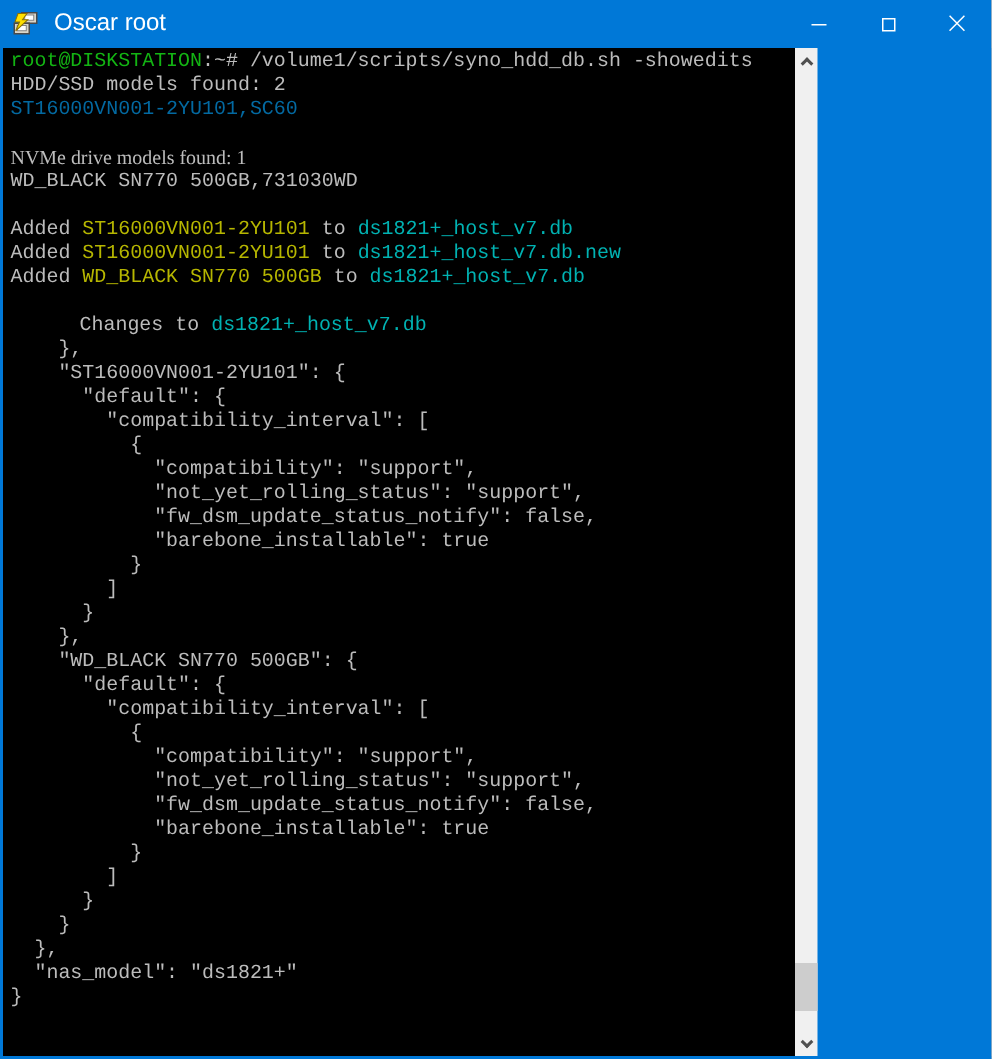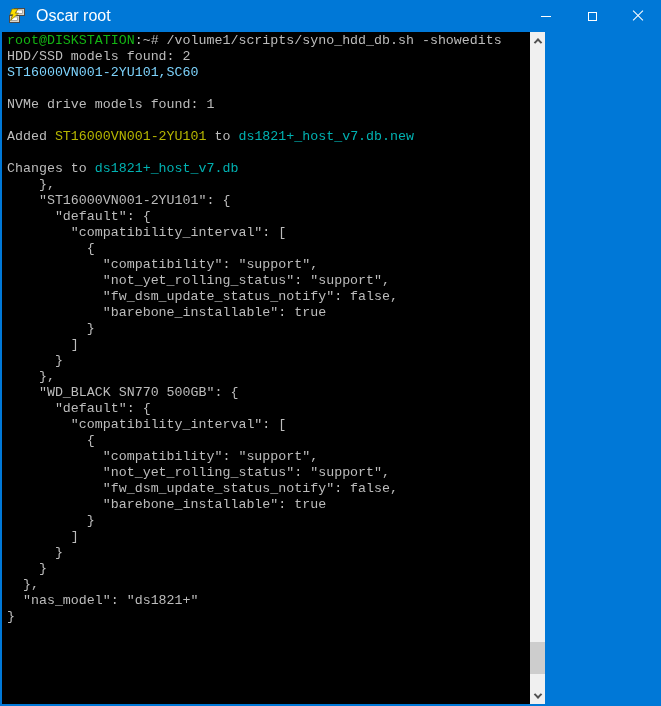--- a/index.html
+++ b/index.html
@@ -107,27 +107,30 @@
       <div class="ctrl-btn">
         <span class="close-glyph"></span>
       </div>
     </div>
   </div>
 
   <div class="win-body">
     <div class="terminal">
         <div class="line"><span style="color: rgb(19, 180, 19);">root@DISKSTATION</span><span style="color: rgb(188, 188, 188);">:~# </span><span style="color: rgb(188, 188, 188);">/volume1/scripts/syno_hdd_db.sh -showedits</span></div>
         <div class="line"><span style="color: rgb(188, 188, 188);">HDD/SSD models found: 2</span></div>
-        <div class="line"><span style="color: #7dd3fc;">ST16000VN001-2YU101,SC60</span></div>
+        <div class="line"><span style="color: #0369a1;">ST16000VN001-2YU101,SC60</span></div>
         <div class="line"></div>
-        <div class="line"><span style="color: rgb(188, 188, 188);">NVMe drive models found: 1</span></div>
+        <div class="line"><span style="color: rgb(188, 188, 188); font-family: Liberation Serif, serif;">NVMe drive models found: 1</span></div>
+        <div class="line"><span style="color: rgb(188, 188, 188);">WD_BLACK SN770 500GB,731030WD</span></div>
         <div class="line"></div>
+        <div class="line"><span style="color: rgb(188, 188, 188);">Added </span><span style="color: rgb(182, 182, 0);">ST16000VN001-2YU101</span><span style="color: rgb(188, 188, 188);"> to </span><span style="color: rgb(0, 178, 178);">ds1821+_host_v7.db</span></div>
         <div class="line"><span style="color: rgb(188, 188, 188);">Added </span><span style="color: rgb(182, 182, 0);">ST16000VN001-2YU101</span><span style="color: rgb(188, 188, 188);"> to </span><span style="color: rgb(0, 178, 178);">ds1821+_host_v7.db.new</span></div>
+        <div class="line"><span style="color: rgb(188, 188, 188);">Added </span><span style="color: rgb(182, 182, 0);">WD_BLACK SN770 500GB</span><span style="color: rgb(188, 188, 188);"> to </span><span style="color: rgb(0, 178, 178);">ds1821+_host_v7.db</span></div>
         <div class="line"></div>
-        <div class="line"><span style="color: rgb(188, 188, 188);">Changes to </span><span style="color: rgb(0, 178, 178);">ds1821+_host_v7.db</span></div>
+        <div class="line"><span style="color: rgb(188, 188, 188); margin-left: 46px;">Changes to </span><span style="color: rgb(0, 178, 178);">ds1821+_host_v7.db</span></div>
         <div class="line"><span style="color: rgb(188, 188, 188);">    },</span></div>
         <div class="line"><span style="color: rgb(188, 188, 188);">    "ST16000VN001-2YU101": {</span></div>
         <div class="line"><span style="color: rgb(188, 188, 188);">      "default": {</span></div>
         <div class="line"><span style="color: rgb(188, 188, 188);">        "compatibility_interval": [</span></div>
         <div class="line"><span style="color: rgb(188, 188, 188);">          {</span></div>
         <div class="line"><span style="color: rgb(188, 188, 188);">            "compatibility": "support",</span></div>
         <div class="line"><span style="color: rgb(188, 188, 188);">            "not_yet_rolling_status": "support",</span></div>
         <div class="line"><span style="color: rgb(188, 188, 188);">            "fw_dsm_update_status_notify": false,</span></div>
         <div class="line"><span style="color: rgb(188, 188, 188);">            "barebone_installable": true</span></div>
         <div class="line"><span style="color: rgb(188, 188, 188);">          }</span></div>

